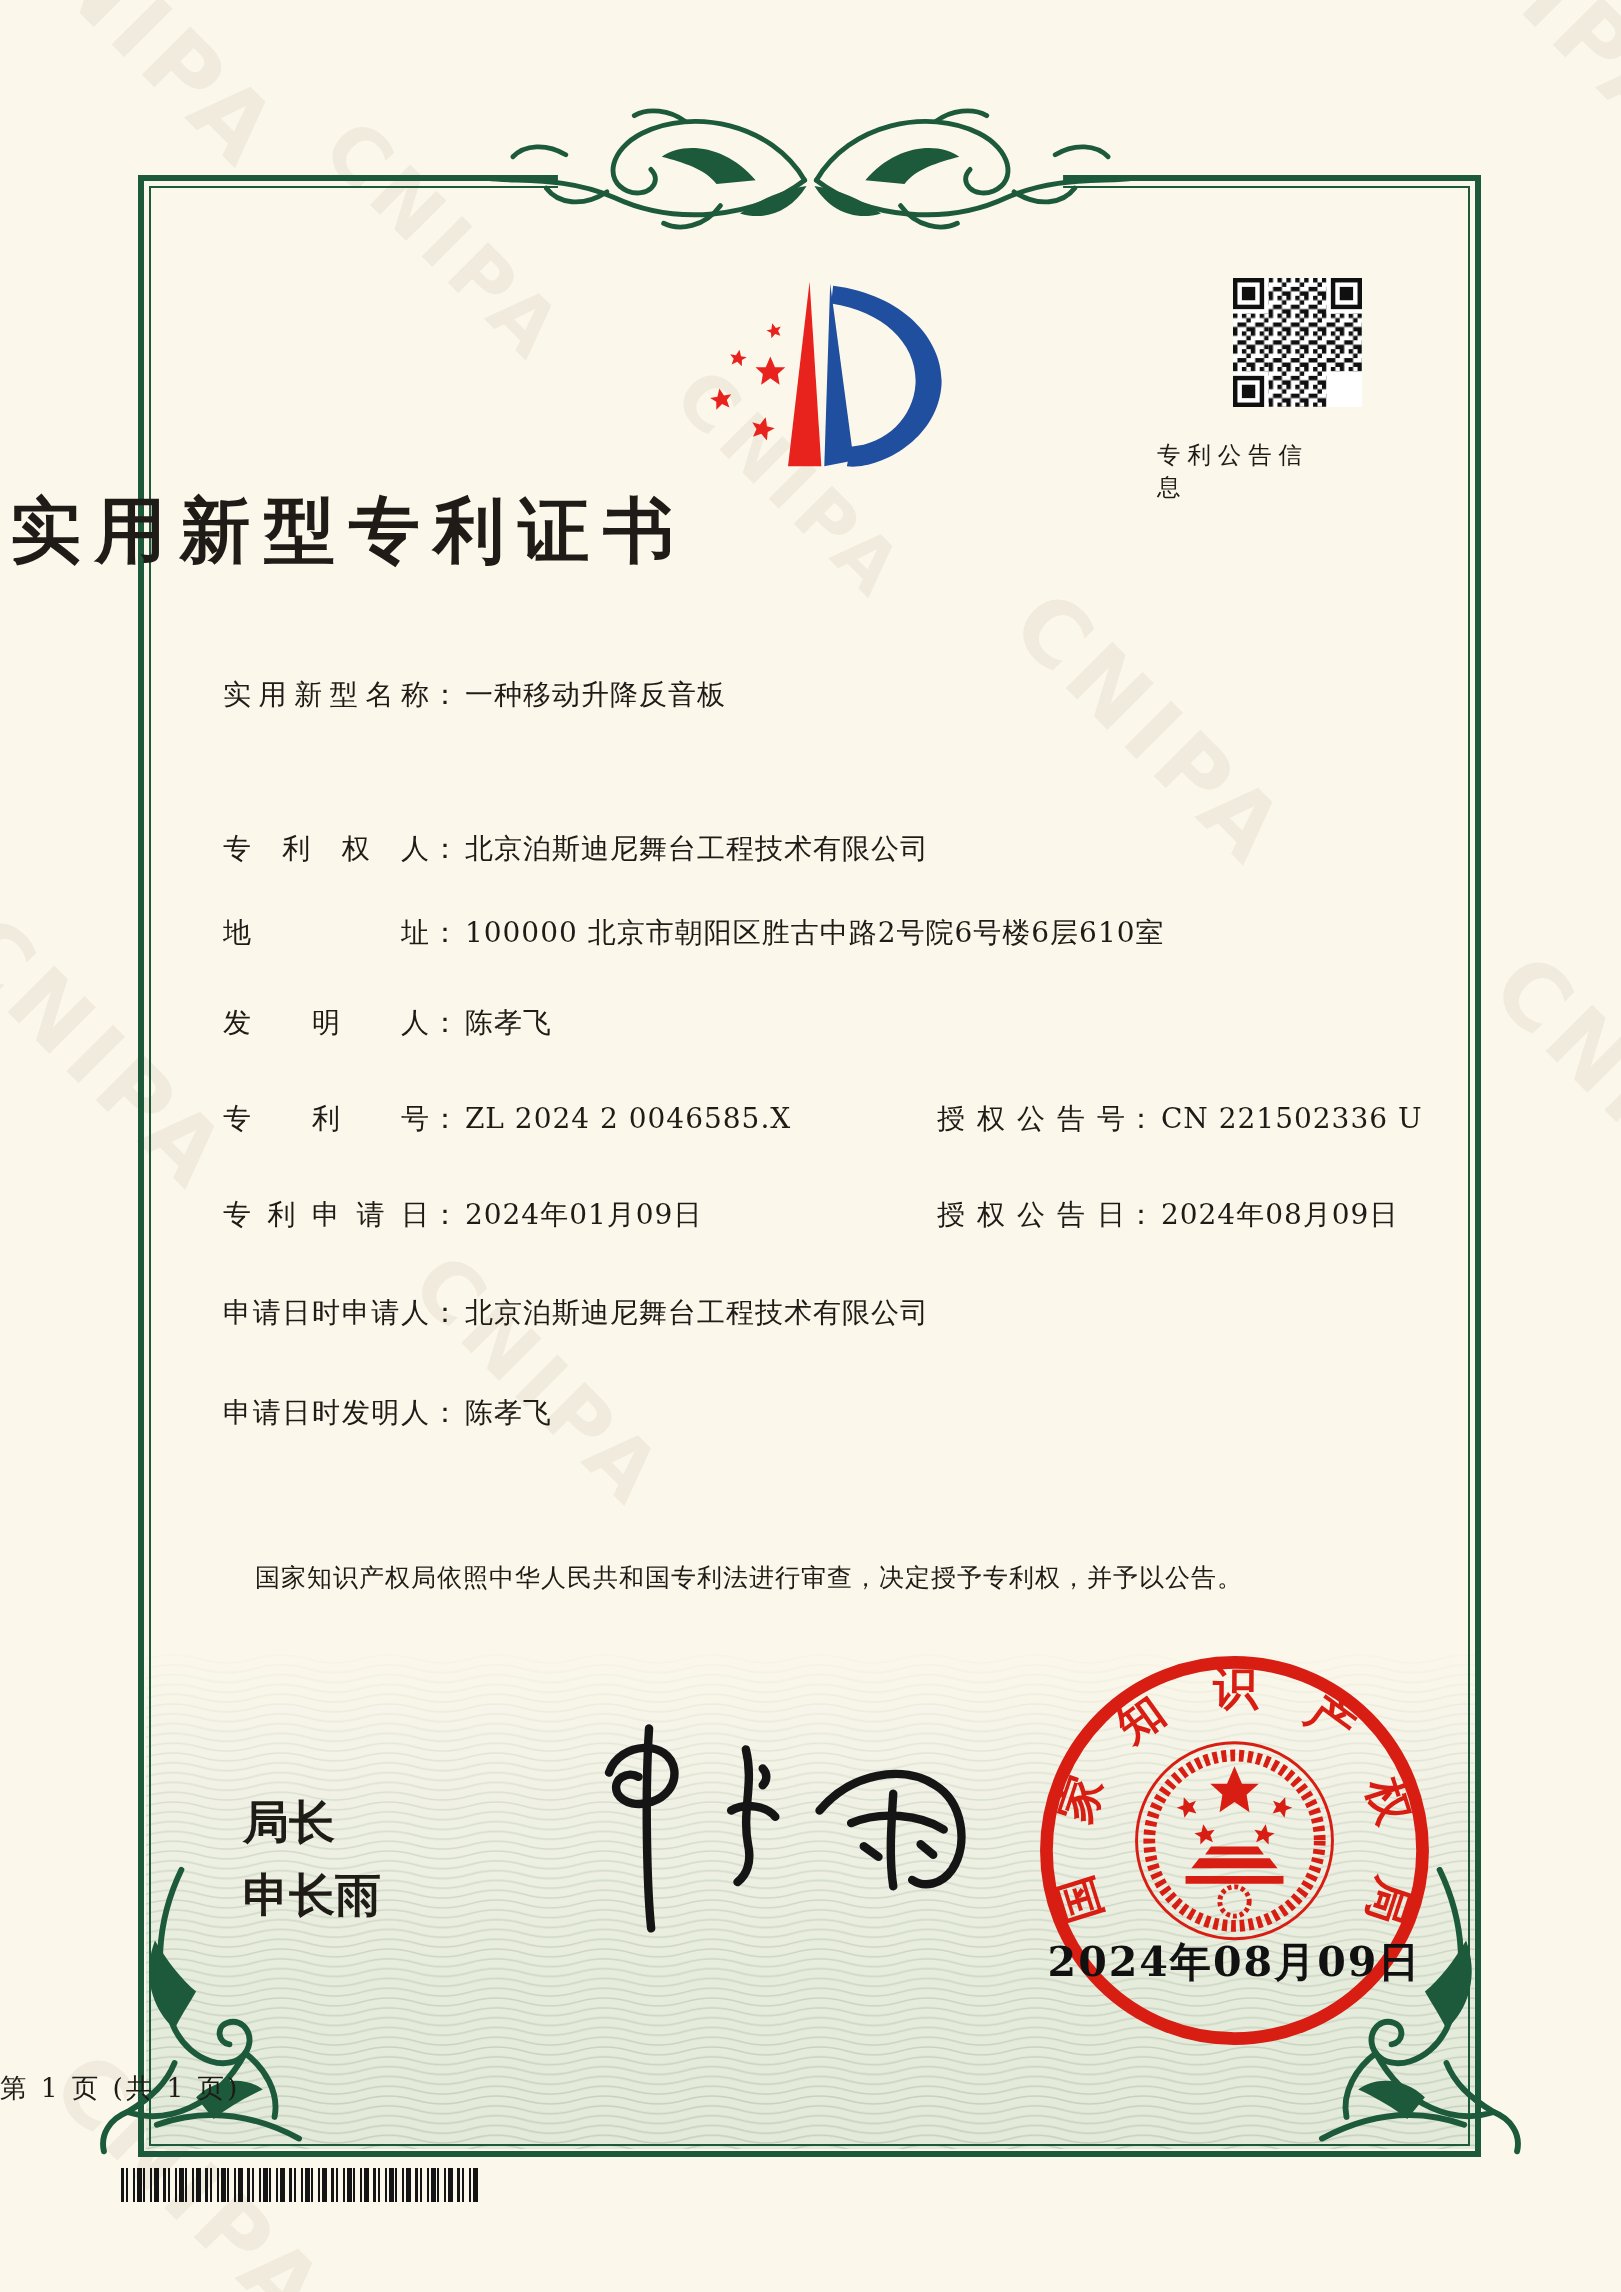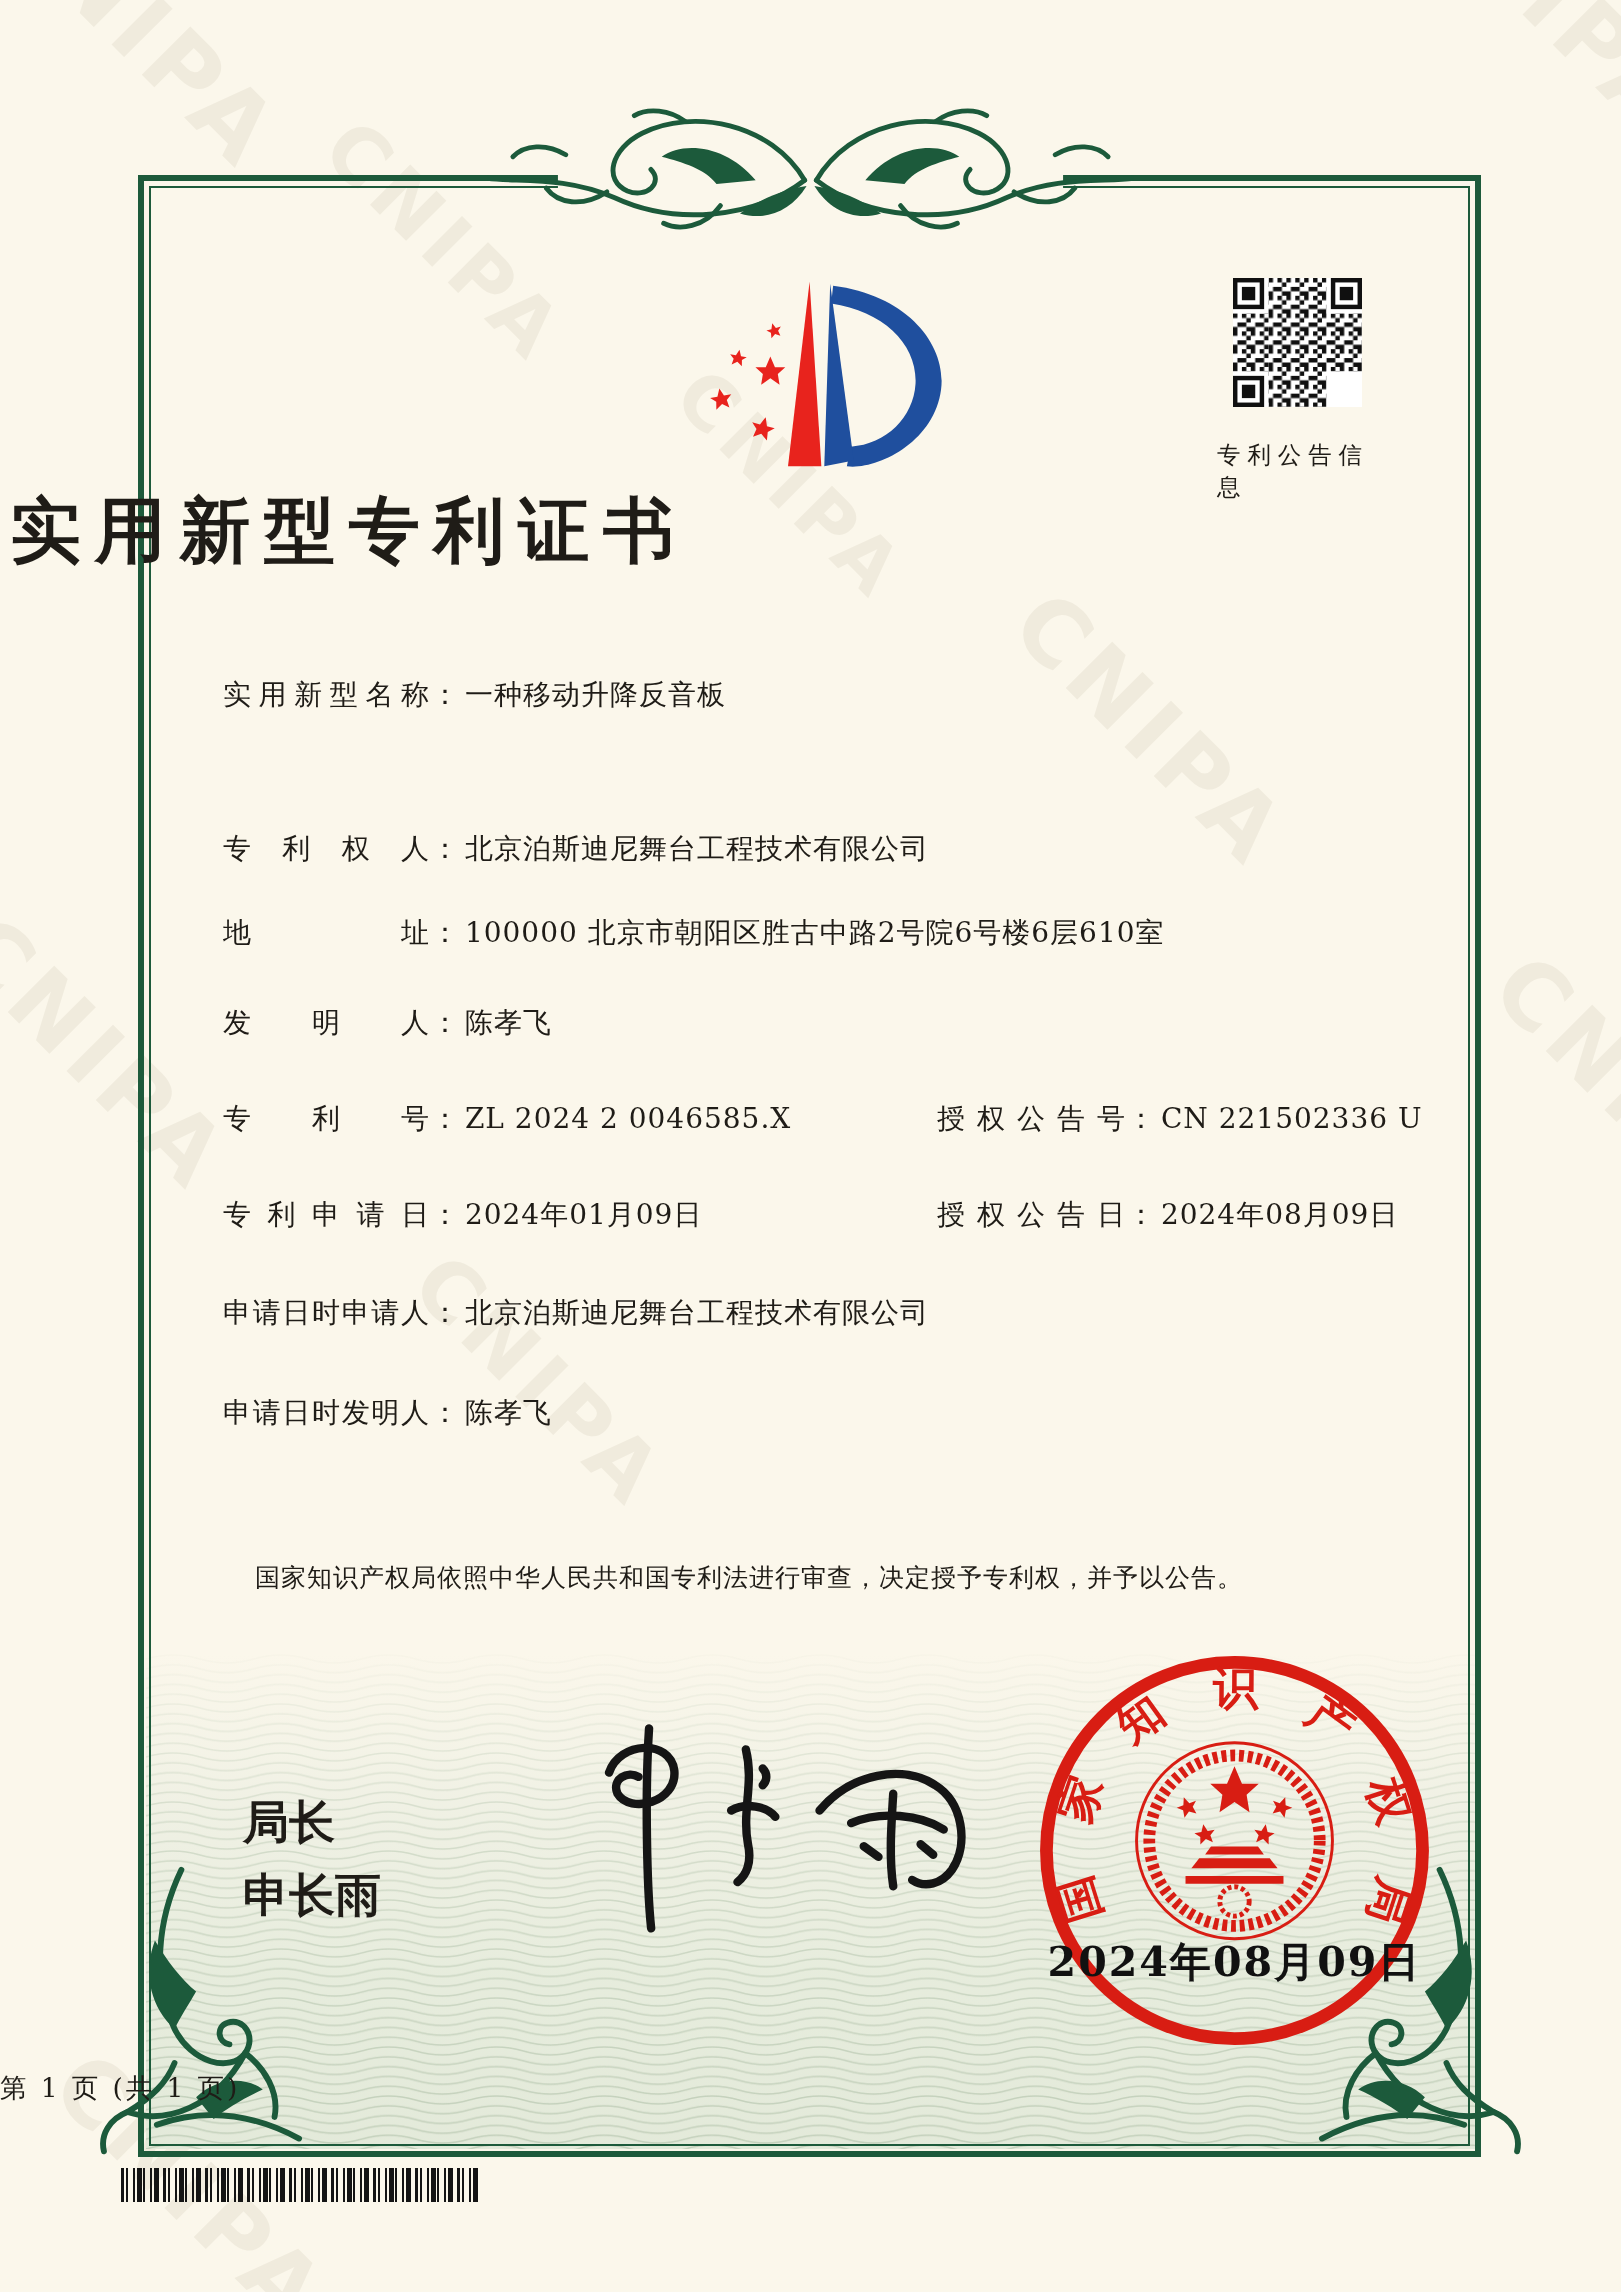--- a/index.html
+++ b/index.html
@@ -8,21 +8,21 @@
   
   .wm{position:absolute;font-family:"DejaVu Sans", sans-serif;font-weight:bold;
       color:#f0ebdd;transform:rotate(45deg);letter-spacing:7.8px;white-space:nowrap;z-index:0;}
   
   .frame{position:absolute;left:138px;top:175px;width:1331px;height:1970px;
          border:6.9px solid #1d5a3b;z-index:2;}
   .frame-inner{position:absolute;left:4.9px;top:4.9px;right:4.9px;bottom:4.9px;border:2px solid #1d5a3b;}
   
   .cert-no{position:absolute;left:201px;top:286px;font-size:30px;letter-spacing:4.9px;z-index:4;}
   .qr-wrap{position:absolute;left:1233px;top:278px;z-index:4;}
-  .qr-caption{position:absolute;left:1217px;top:439px;width:176px;font-size:23.5px;
+  .qr-caption{position:absolute;left:1157px;top:439px;width:176px;font-size:23.5px;
               letter-spacing:6.9px;z-index:4;font-family:"DejaVu Serif",serif;}
   .title{position:absolute;left:10px;top:484px;width:1621px;text-align:left;font-size:71px;
          font-weight:bold;letter-spacing:13.7px;z-index:4;}
   
   .row{position:absolute;left:223px;width:1235px;font-size:28px;z-index:4;line-height:41px;}
   .grp{position:absolute;left:0;top:0;white-space:nowrap;}
   .grp.r{left:714px;}
   .lbl{display:inline-block;width:206px;text-align:justify;text-align-last:justify;}
   .lbl.w5{width:188px;}
   .colon{display:inline-block;margin:0 5.9px 0 2px;}

